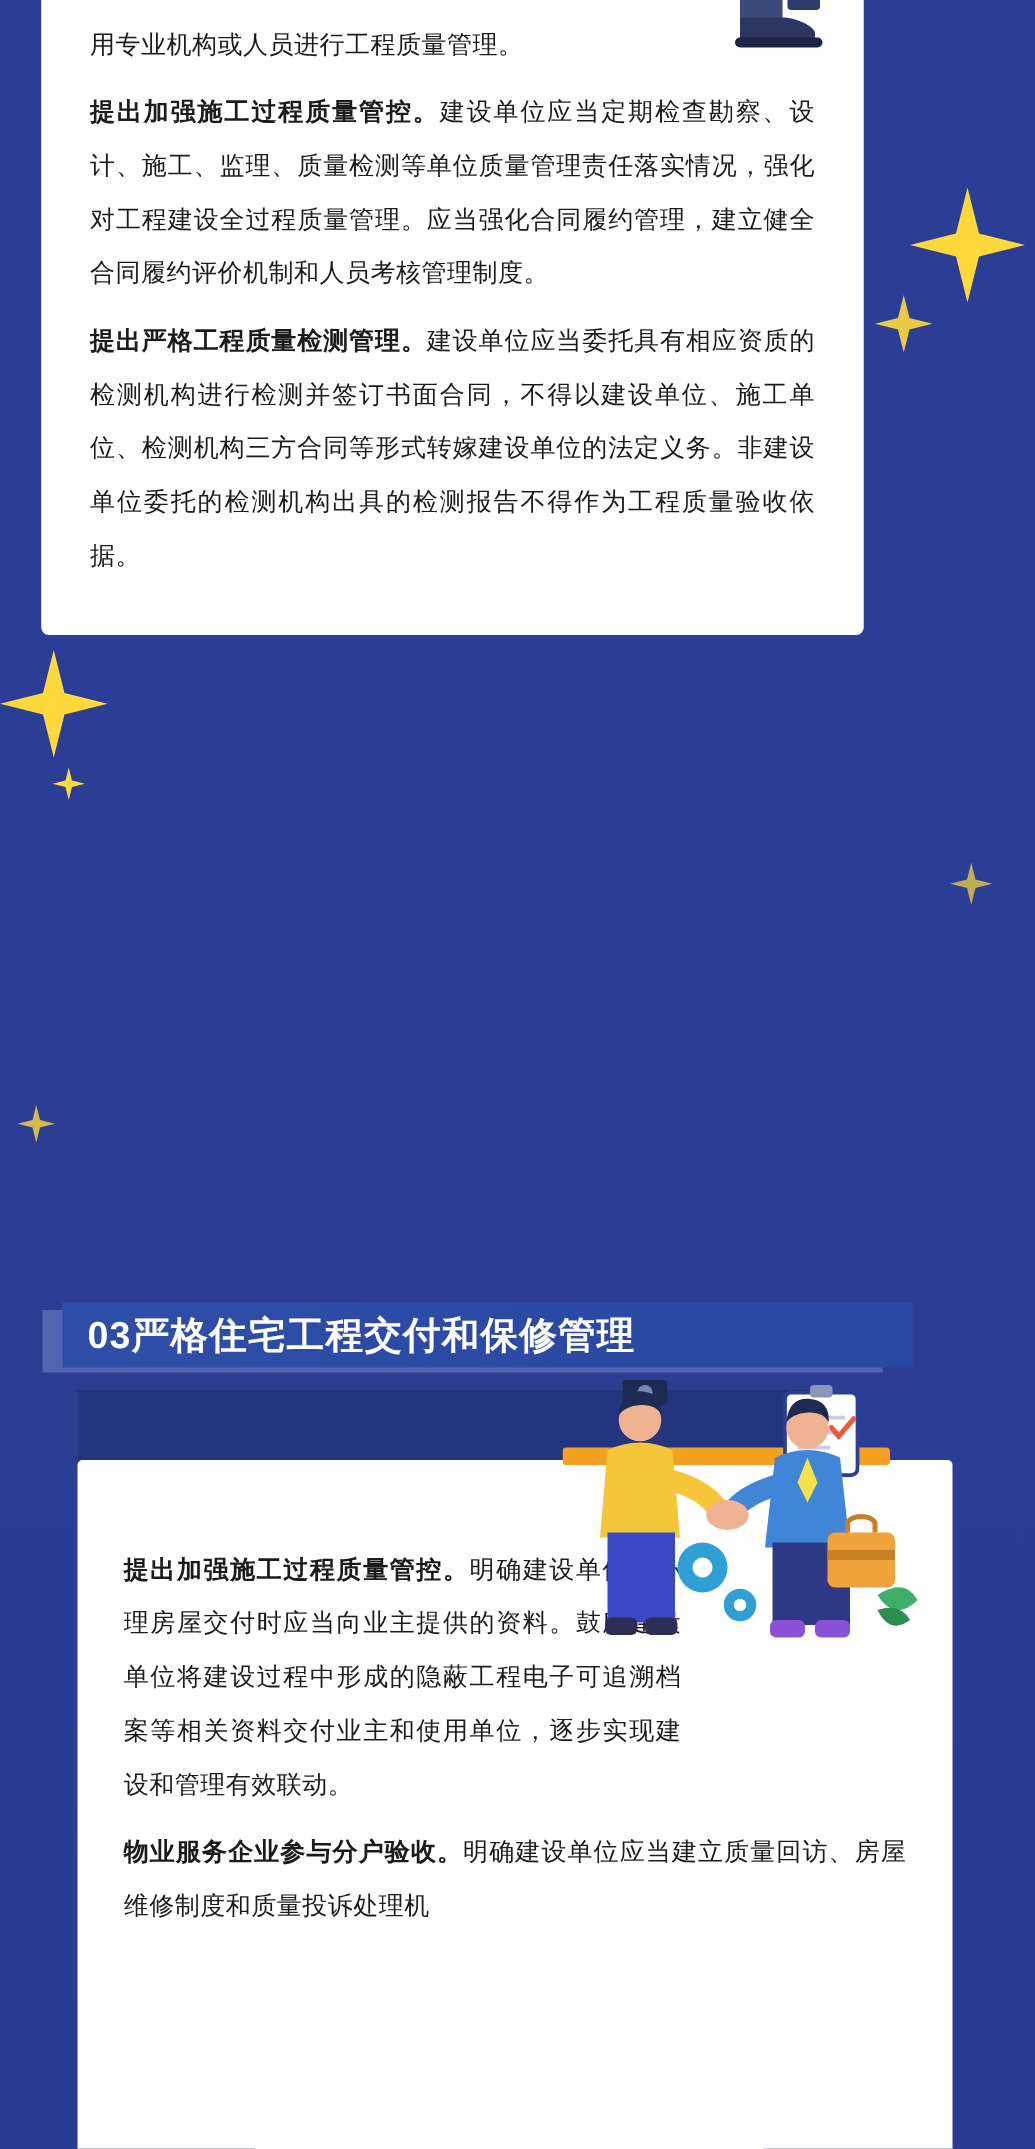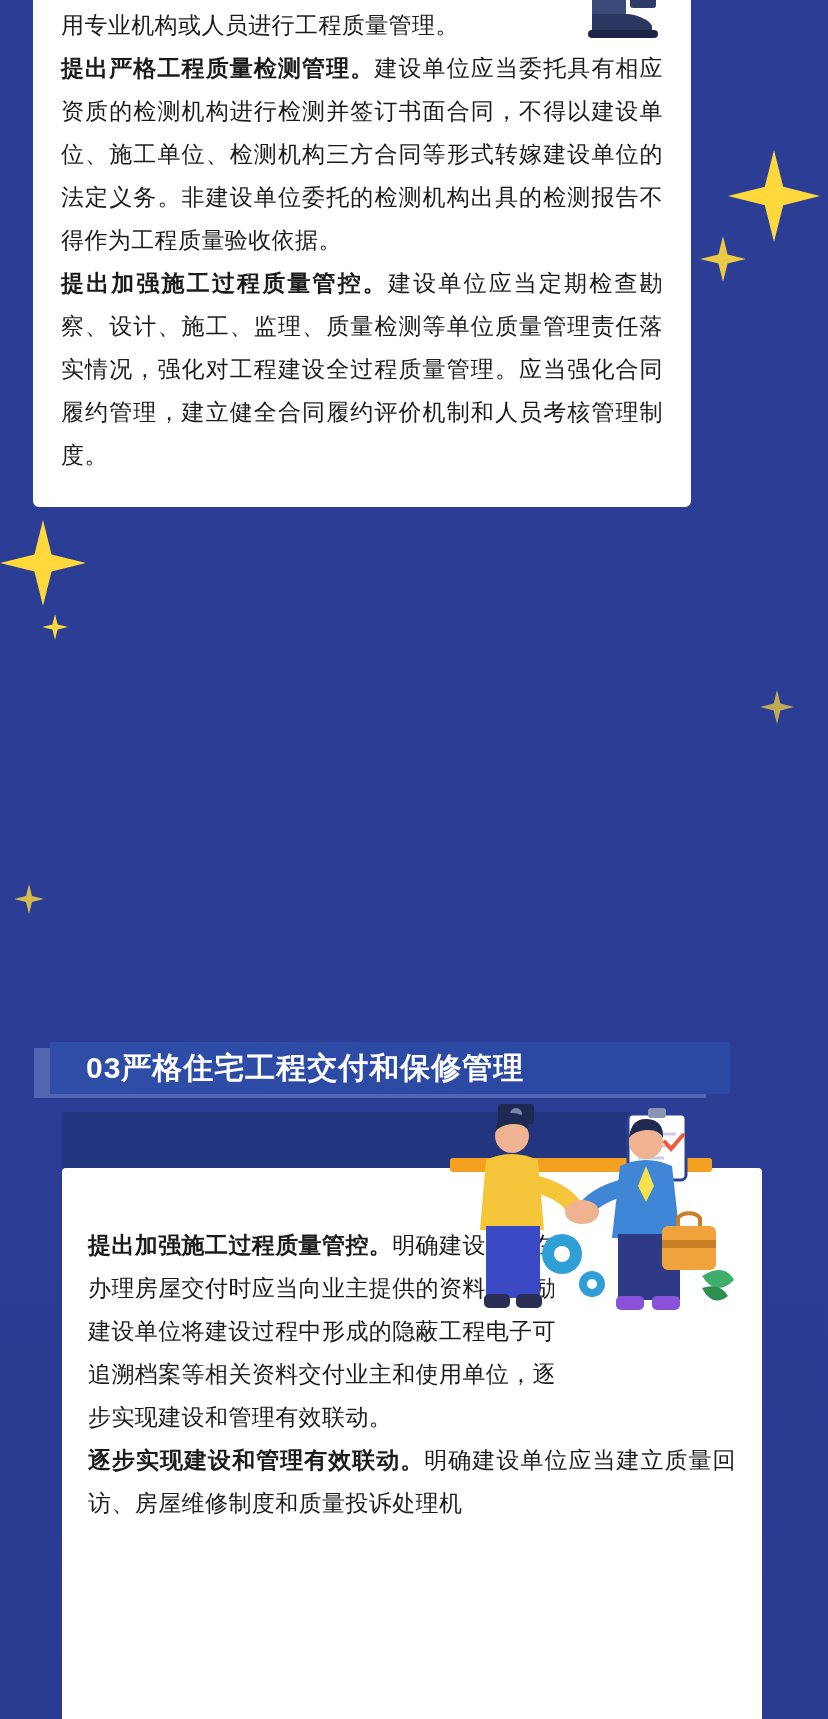--- a/index.html
+++ b/index.html
@@ -36,25 +36,25 @@
     left: 33px;
     top: -10px;
     width: 658px;
     background: #ffffff;
     border-radius: 6px;
     padding: 14px 28px 30px 28px;
     box-sizing: border-box;
   }
   .para {
     color: #1b1b1b;
-    font-size: 23px;
+    font-size: 20px;
     line-height: 43px;
     letter-spacing: 0.4px;
     text-align: justify;
-    margin: 0;
+    margin: 11px;
   }
   .para + .para { margin-top: 0; }
   .lead {
     font-weight: bold;
   }
 
   
   .banner-wrap {
     position: absolute;
     left: 0;
@@ -73,21 +73,21 @@
   }
   .banner {
     position: absolute;
     left: 50px;
     top: 0px;
     width: 680px;
     height: 52px;
     background: linear-gradient(90deg, #2f4ea8 0%, #2b49a3 70%, #2b49a3 100%);
     display: flex;
     align-items: center;
-    padding-left: 36px;
+    padding-left: 20px;
     box-sizing: border-box;
   }
   .banner-text {
     color: #ffffff;
     font-size: 30px;
     font-weight: bold;
     letter-spacing: 1px;
     white-space: nowrap;
   }
 
@@ -152,25 +152,25 @@
   <div class="sparkle star4" style="left:760px; top:690px; width:34px; height:34px; opacity:.7;"></div>
 
   <div class="card-top">
 
     <p class="para">
       <span>用专业机构或人员进行工程质量管理。</span>
     </p>
 
 
     <p class="para">
+      <span class="lead">提出加强施工过程质量管控。</span><span>建设单位应当定期检查勘察、设计、施工、监理、质量检测等单位质量管理责任落实情况，强化对工程建设全过程质量管理。应当强化合同履约管理，建立健全合同履约评价机制和人员考核管理制度。</span>
+    </p>
+
+    <p class="para">
       <span class="lead">提出严格工程质量检测管理。</span><span>建设单位应当委托具有相应资质的检测机构进行检测并签订书面合同，不得以建设单位、施工单位、检测机构三方合同等形式转嫁建设单位的法定义务。非建设单位委托的检测机构出具的检测报告不得作为工程质量验收依据。</span>
-    </p>
-
-    <p class="para">
-      <span class="lead">提出加强施工过程质量管控。</span><span>建设单位应当定期检查勘察、设计、施工、监理、质量检测等单位质量管理责任落实情况，强化对工程建设全过程质量管理。应当强化合同履约管理，建立健全合同履约评价机制和人员考核管理制度。</span>
     </p>
 
   </div>
 
   <svg class="boot" viewBox="0 0 90 56">
     <rect x="14" y="2" width="34" height="26" rx="3" fill="#3b4a7a"></rect>
     <rect x="14" y="2" width="34" height="9" rx="3" fill="#5a6a9c"></rect>
     <path d="M14 26 h34 c10 0 24 6 26 12 v6 H14 z" fill="#2c3761"></path>
     <rect x="10" y="42" width="70" height="8" rx="4" fill="#1d2547"></rect>
     <rect x="52" y="4" width="26" height="16" rx="3" fill="#2f3c6b"></rect>
@@ -183,21 +183,21 @@
     </div>
   </div>
 
   <div class="dark-block"></div>
 
   <div class="card-bottom">
     <p class="para indent-narrow">
       <span class="lead">提出加强施工过程质量管控。</span><span>明确建设单位在办理房屋交付时应当向业主提供的资料。鼓励建设单位将建设过程中形成的隐蔽工程电子可追溯档案等相关资料交付业主和使用单位，逐步实现建设和管理有效联动。</span>
     </p>
     <p class="para">
-      <span class="lead">逐步实现建设和管理有效联动。</span><span>明确建设单位应当建立质量回访、房屋维修制度和质量投诉处理机</span>
+      <span class="lead">物业服务企业参与分户验收。</span><span>明确建设单位应当建立质量回访、房屋维修制度和质量投诉处理机</span>
     </p>
   </div>
 
   <svg class="illus" viewBox="0 0 290 230">
 
     <rect x="0" y="60" width="262" height="14" rx="3" fill="#f4a021"></rect>
 
     <rect x="178" y="16" width="58" height="66" rx="5" fill="#ffffff" stroke="#2c3f96" stroke-width="3"></rect>
     <rect x="198" y="10" width="18" height="10" rx="3" fill="#8a95b8"></rect>
     <line x1="188" y1="36" x2="226" y2="36" stroke="#c9cfe4" stroke-width="3"></line>

